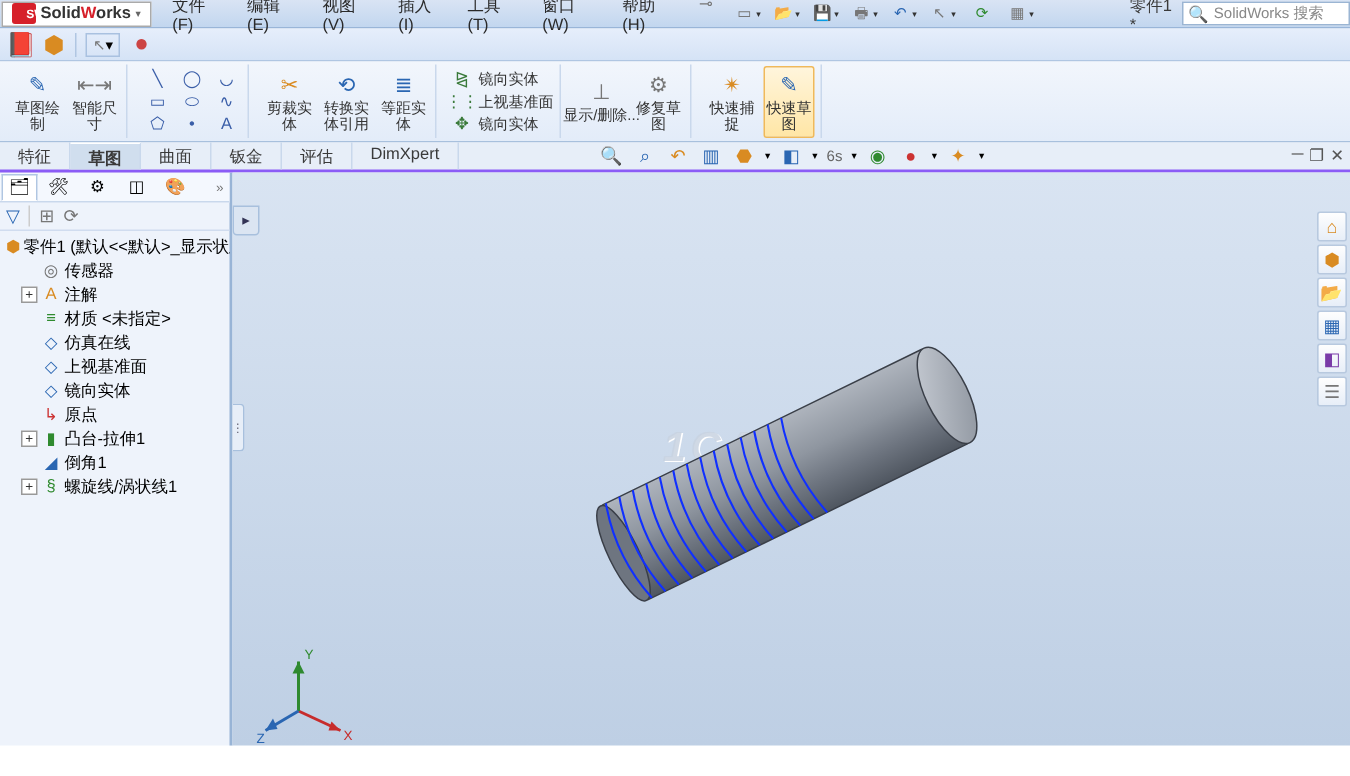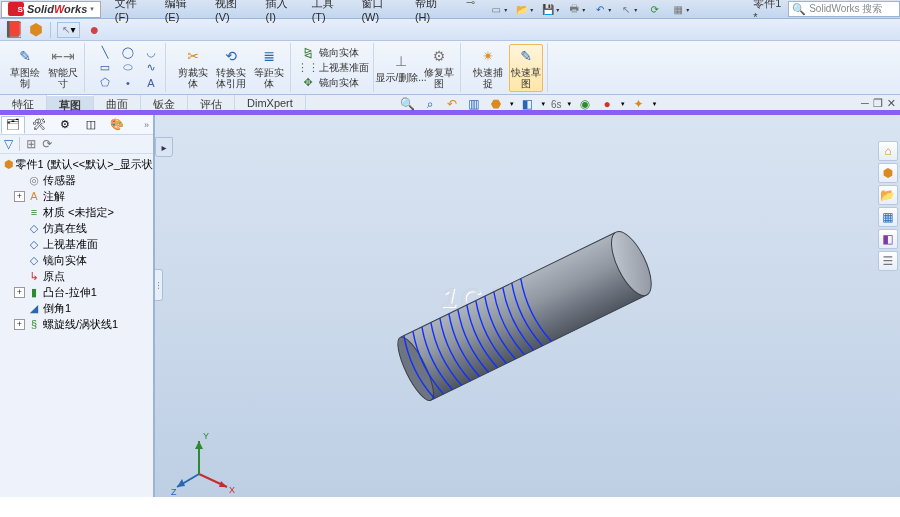--- a/index.html
+++ b/index.html
@@ -6,21 +6,21 @@
   body { width: 900px; height: 517px; overflow: hidden; background: #fff; position: relative; }
   
   
   .title-bar {
     height: 19px; display: flex; align-items: center;
     background: linear-gradient(#d9e4f4,#c2d6ef);
     border-bottom: 1px solid #99b5d8; font-size: 11px;
   }
   .logo-block { display: flex; align-items: center; padding: 0 6px; gap: 3px; background:#fff; border:1px solid #aaa; height:17px; margin-left:1px;}
   .logo-ico { width:14px; height:14px; background:#d6202a; color:#fff; font-size:8px; font-weight:bold; display:flex; align-items:center; justify-content:center; border-radius:2px;padding-left:16px;}
-  .logo-text { font-weight:bold; color:#333;font-style:italic; }
+  .logo-text { font-weight:bold; color:#333; }
   .logo-text .w { color:#d6202a;}
   .menus { display:flex; gap:2px; margin-left:8px;}
   .menu-item { padding:2px 6px; color:#2a2a2a; }
   .qat { display:flex; gap:2px; margin-left:6px; align-items:center;}
   .qat-btn { width:24px; height:16px; display:flex; align-items:center; justify-content:center; border-right:1px solid transparent; position:relative;}
   .qat-btn .drop { font-size:6px; color:#333; margin-left:2px;}
   .qat-ico { width:12px; height:12px; display:flex; align-items:center; justify-content:center; font-size:10px;}
   .doc-title { margin-left:60px; color:#3a3a3a;}
   .search-box { margin-left:auto; display:flex; align-items:center; background:#fff; border:1px solid #9bb5d3; height:16px; width:112px; padding:0 3px; gap:3px;}
   .search-q { color:#888;}
@@ -38,21 +38,21 @@
   .ricon { width:20px; height:20px; display:flex; align-items:center; justify-content:center; font-size:14px;}
   .rlbl { font-size:10px; white-space:nowrap;}
   .rgrid { display:grid; grid-template-columns:repeat(3,20px); grid-template-rows:repeat(3,14px); gap:1px 3px;}
   .rgrid div { display:flex; align-items:center; justify-content:center; font-size:11px; color:#3a5ea8;}
   .rlist { display:flex; flex-direction:column; gap:1px; justify-content:center;}
   .rlist-item { display:flex; align-items:center; gap:4px; white-space:nowrap;}
   .rlist-item .ico { width:14px; height:14px; display:flex; align-items:center; justify-content:center; font-size:11px; color:#3a7a3a;}
   .rbtn-lg.highlight { border:1px solid #f0b95a; background:linear-gradient(#fff5dc,#ffe6a6); border-radius:2px;}
   
   
-  .ftabs { height:20px; background:#e7eef8; display:flex; border-bottom:5px solid #8b5cf6; position:relative;}
+  .ftabs { height:20px; background:#e7eef8; display:flex; border-bottom:2px solid #8b5cf6; position:relative;}
   .ftab { padding:2px 12px; font-size:11px; border-right:1px solid #c9d8ec; color:#3a3a3a;}
   .ftab.active { background:#d0deee; border-top:1px solid #fff; font-weight:bold;}
   .viewbar { position:absolute; right:10px; left:400px; top:1px; display:flex; align-items:center; gap:6px; font-size:12px;}
   .viewbar .v { width:16px; height:16px; display:flex; align-items:center; justify-content:center;}
   .winbtns { position:absolute; right:4px; top:2px; display:flex; gap:4px; font-size:11px; color:#555;}
   
   
   .main { display:flex; height:382px;}
   
   

